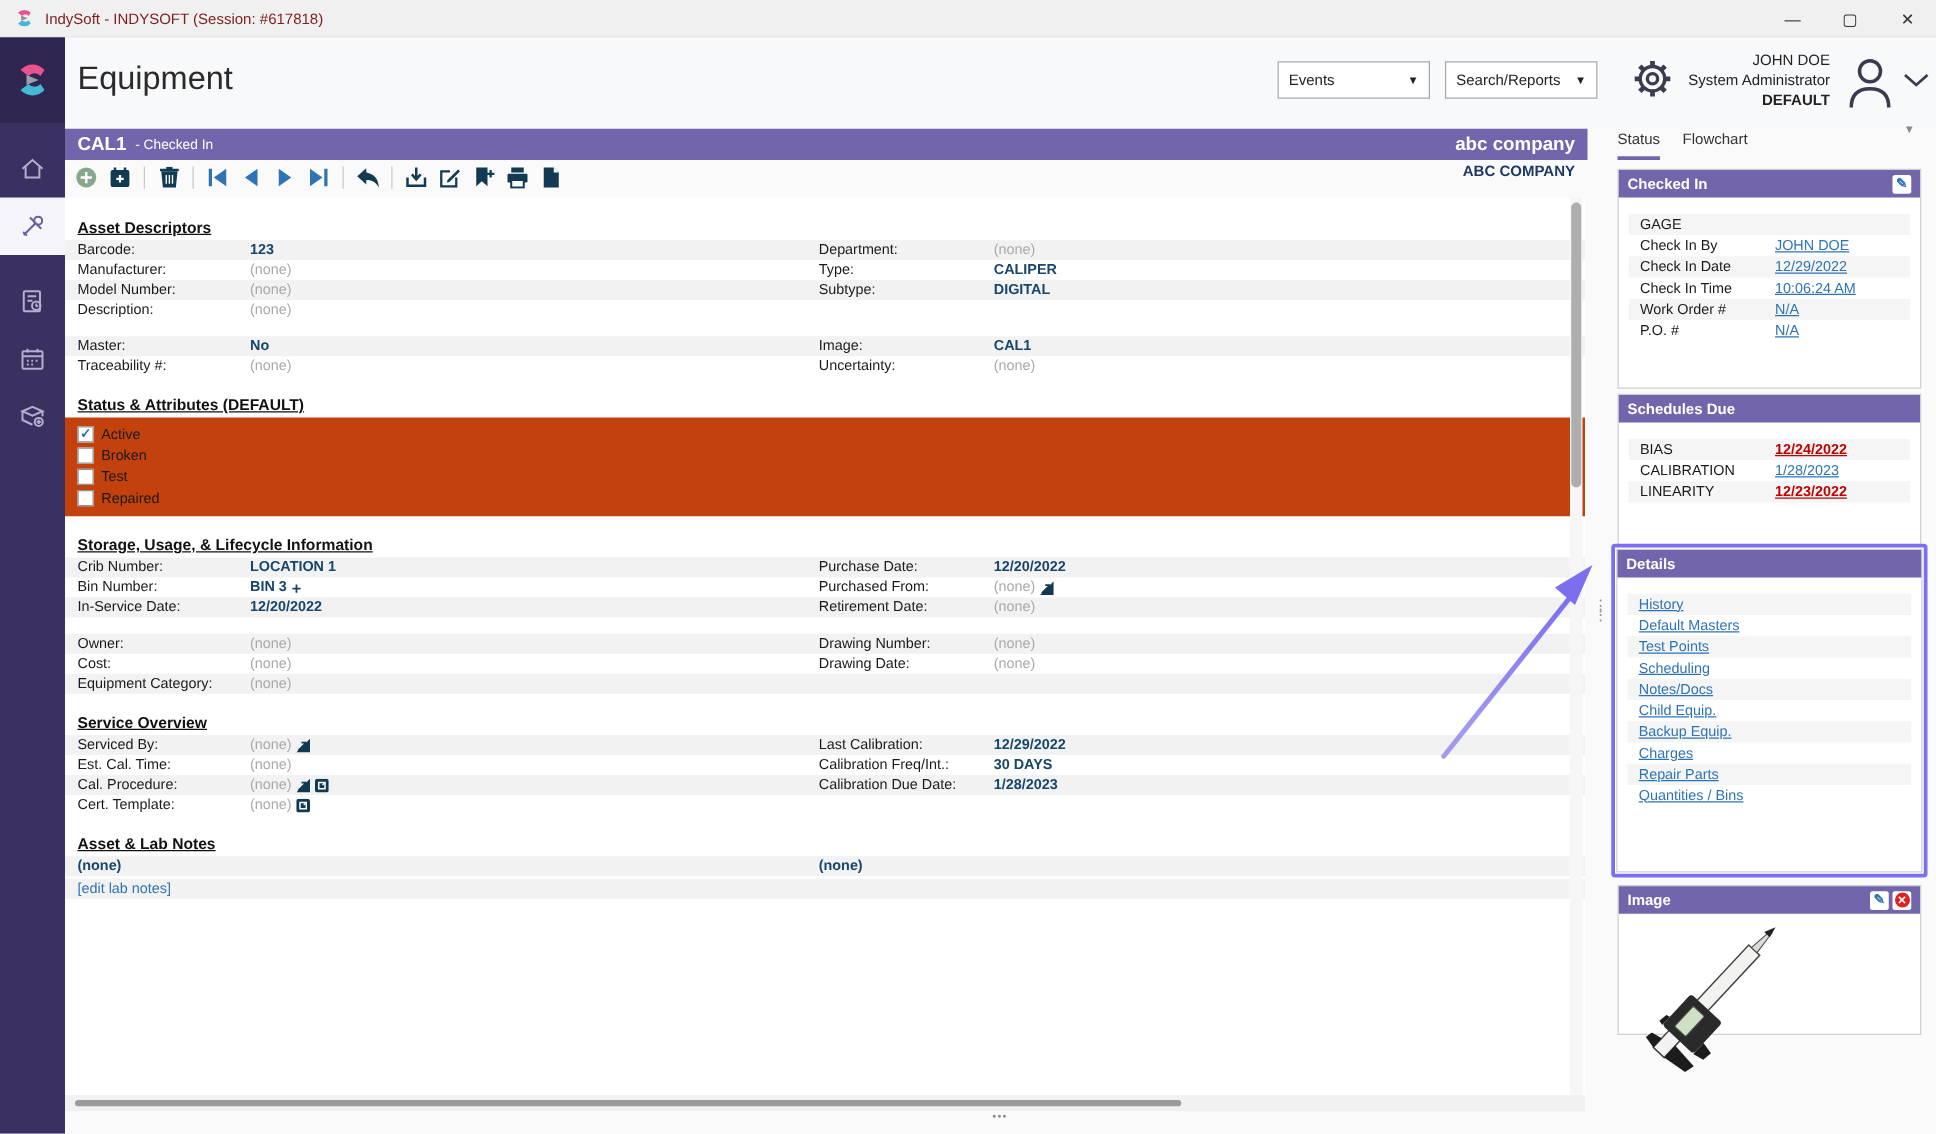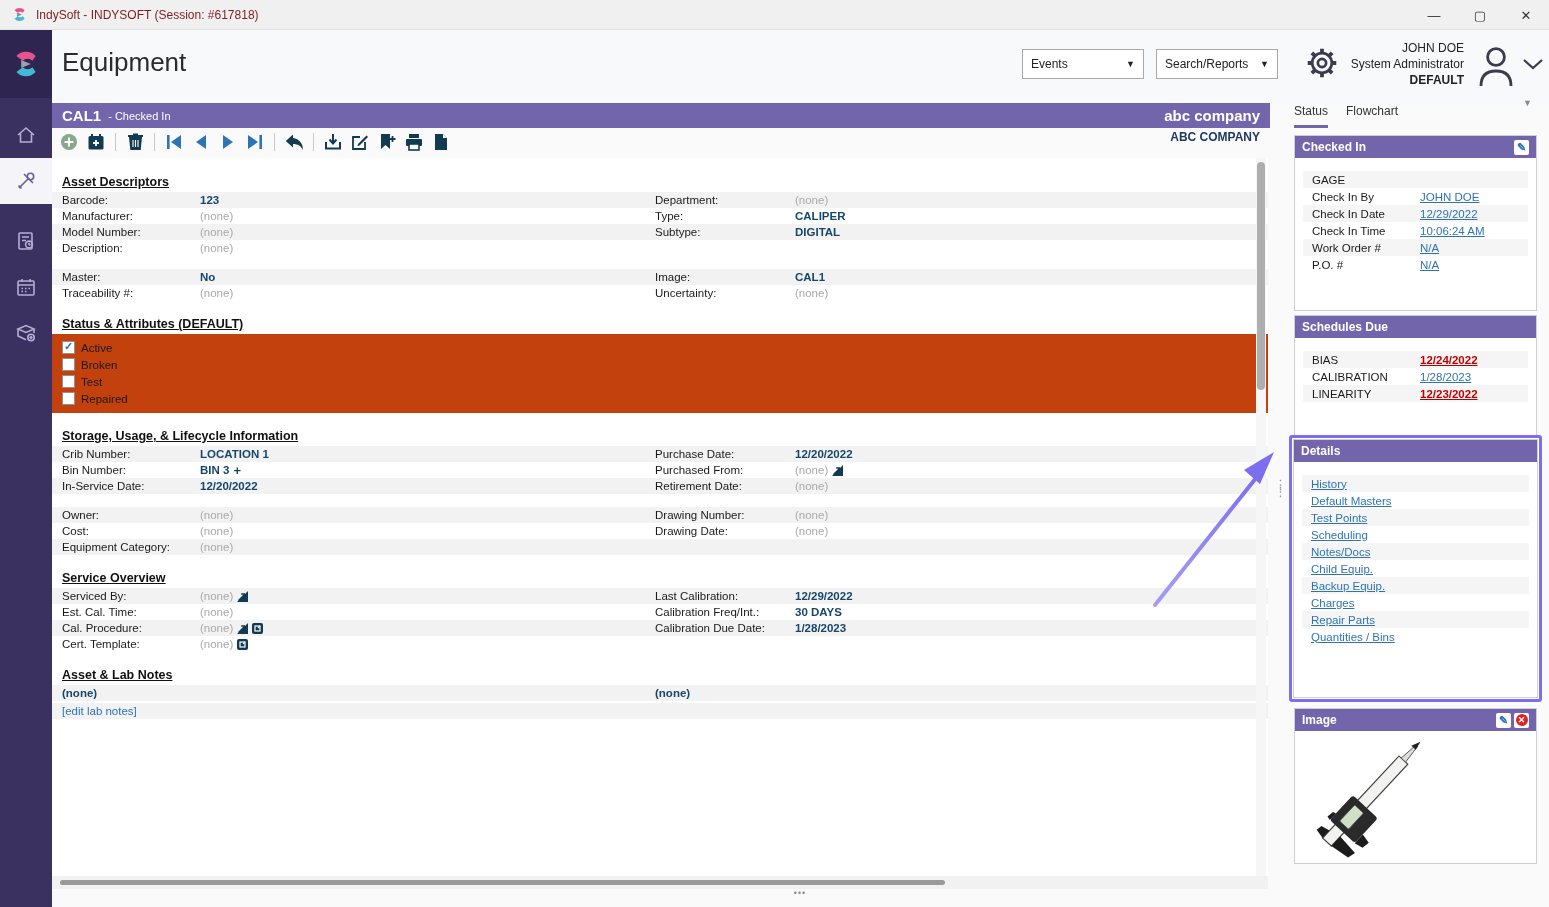--- a/index.html
+++ b/index.html
@@ -566,21 +566,21 @@
       </div>
     <div class="dlink-row stripe">
         <span class="dlink">Repair Parts</span>
       </div>
     <div class="dlink-row">
         <span class="dlink">Quantities / Bins</span>
       </div>
   </div>
 </div>
 
-<div class="panel" style="top:708px; height:156px;">
+<div class="panel" style="top:708px; height:120px;">
   <div class="panel-h">
     <span>Image</span>
     <span class="ph-icons">
       <span class="ph-btn">✎</span>
       <span class="ph-btn del">
           <span class="redcirc">✕</span>
         </span>
     </span>
   </div>
   <div class="img-body">

